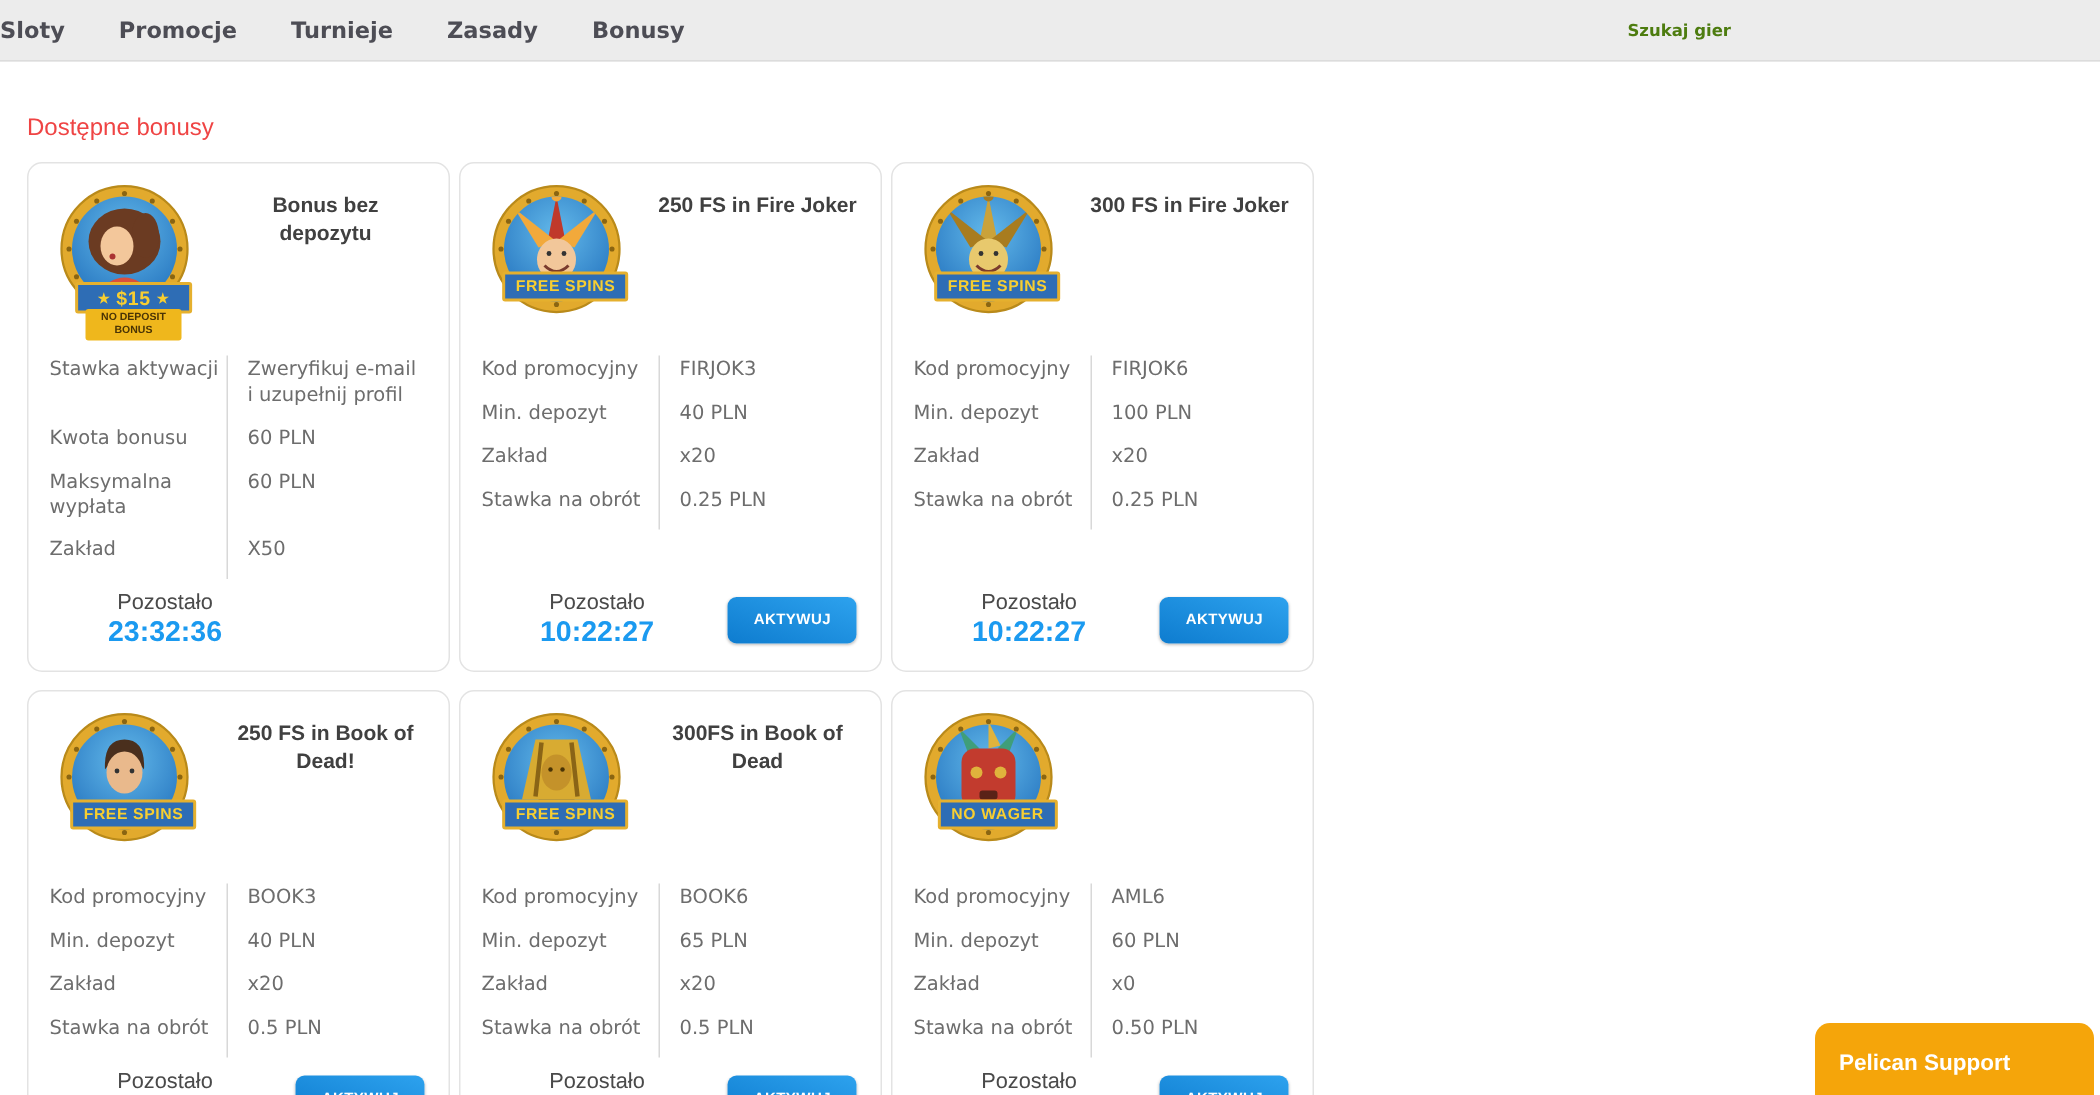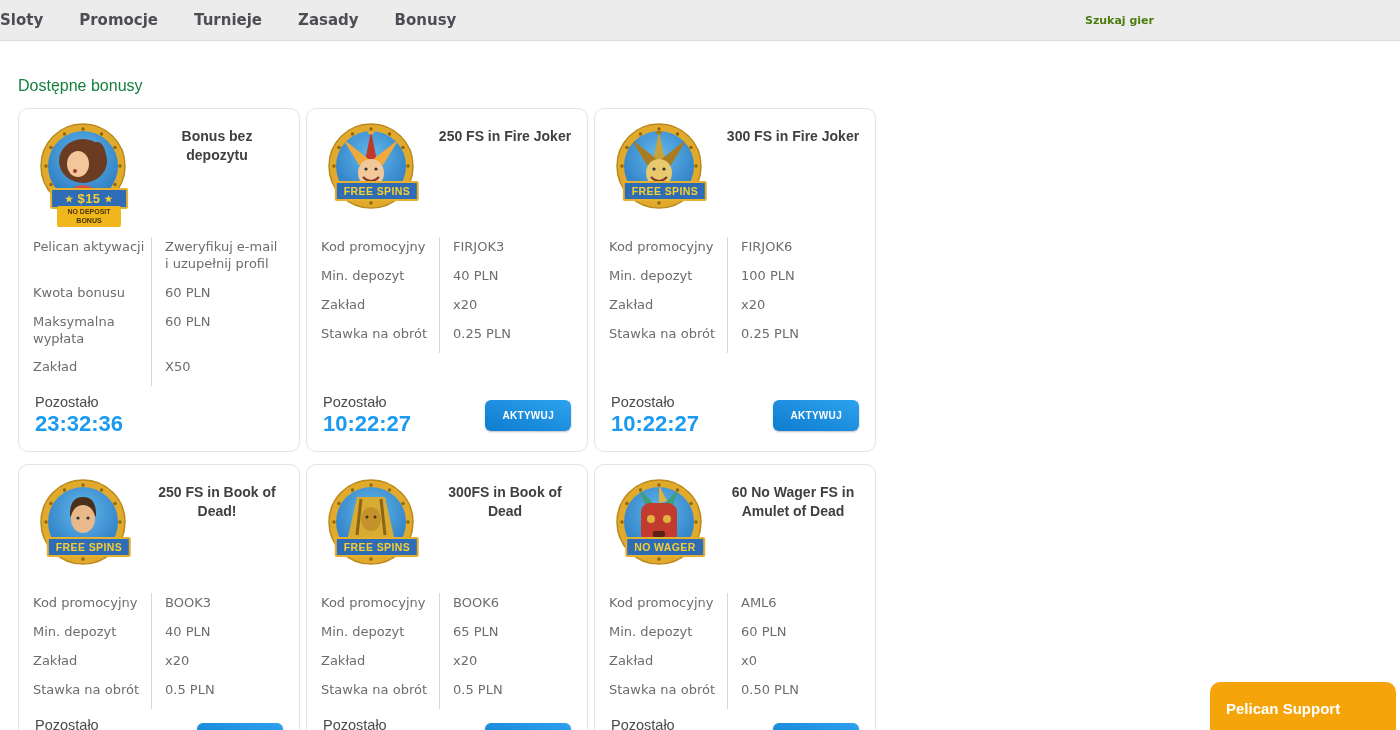--- a/index.html
+++ b/index.html
@@ -16,21 +16,21 @@
               font-weight:bold;font-size:11px;color:#4d7c0f;cursor:pointer;}
 
   
   .layout{display:flex;height:690px;}
   .sidebar{width:277px;box-sizing:border-box;border-right:1px solid #d5d5d5;
            padding-top:30px;flex:none;}
   .side-item{margin:0 19px 7px 22px;height:34px;line-height:34px;padding-left:14px;
              font-size:15px;color:#3a3a3a;letter-spacing:.2px;cursor:pointer;}
   .side-item.active{background:#e4e4e4;}
   .content{flex:1;padding-left:18px;}
-  .heading{font-size:16px;font-weight:500;color:#15803d;margin:36px 0 0 0;}
+  .heading{font-size:16px;font-weight:500;color:#ef4444;margin:36px 0 0 0;}
 
   
   .cards{display:grid;grid-template-columns:repeat(3,282px);gap:12px 6px;margin-top:13px;}
   .card{box-sizing:border-box;background:#fff;border:1px solid #e3e3e3;border-radius:10px;
         padding:12px 12px 12px;display:flex;flex-direction:column;}
   .card-head{display:flex;min-height:108px;}
   .badge{flex:none;width:116px;position:relative;height:104px;}
   .badge-art svg{display:block;}
   .badge-banner{position:absolute;left:50%;transform:translateX(-50%);bottom:24px;
         background:#2e6db5;border:2px solid #e5b02e;color:#f7ce31;white-space:nowrap;
@@ -47,23 +47,23 @@
   .card-table{position:relative;margin:10px 2px 0 2px;}
   .card-table::after{content:'';position:absolute;left:118px;top:-2px;bottom:2px;
         width:1px;background:#d8d8d8;}
   .trow{display:grid;grid-template-columns:118px 1fr;column-gap:14px;margin-bottom:12px;}
   .tlabel,.tvalue{font-family:"DejaVu Sans",sans-serif;font-size:13px;color:#6d6d6d;
         line-height:1.3;}
   .tvalue{padding-left:0;}
 
   .card-foot{margin-top:auto;display:flex;align-items:center;justify-content:space-between;
         padding:6px 2px 2px 4px;}
-  .remaining{width:150px;}
+  .remaining{width:150px;text-align:center;}
   .rem-label{display:block;font-size:14.5px;color:#4a4a4a;}
-  .rem-timer{display:block;font-size:22px;font-weight:bold;color:#1b9af0;margin-top:1px;}
+  .rem-timer{display:block;font-size:19px;font-weight:bold;color:#1b9af0;margin-top:1px;}
   .activate-btn{border:none;cursor:pointer;color:#fff;font-family:"Liberation Sans",sans-serif;
         font-weight:bold;font-size:10px;letter-spacing:.3px;padding:10px 17px;
         border-radius:6px;background:linear-gradient(200deg,#2da2ee,#0e7ccf);
         box-shadow:0 1px 2px rgba(0,0,0,.25);margin-right:2px;}
 
   
   .support-btn{position:absolute;right:4px;bottom:-14px;width:186px;height:62px;
         background:#f5a50a;border-radius:10px;color:#fff;font-weight:bold;font-size:15px;
         box-sizing:border-box;padding:18px 0 0 16px;cursor:pointer;}
 </style>
@@ -120,21 +120,21 @@
           <circle cx="44" cy="50" r="2" fill="#a33"></circle>
                   </g>
   </svg></span>
         <span class="badge-banner"><span class="star">★</span>$15<span class="star">★</span></span>
         <span class="badge-banner2">NO DEPOSIT BONUS</span>
       </div>
       <h2 class="card-title">Bonus bez depozytu</h2>
     </div>
     <div class="card-table">
             <div class="trow">
-    <span class="tlabel">Pelican aktywacji</span>
+    <span class="tlabel">Stawka aktywacji</span>
     <span class="tvalue">Zweryfikuj e-mail i uzupełnij profil</span>
   </div>
             <div class="trow">
     <span class="tlabel">Kwota bonusu</span>
     <span class="tvalue">60 PLN</span>
   </div>
             <div class="trow">
     <span class="tlabel">Maksymalna wypłata</span>
     <span class="tvalue">60 PLN</span>
   </div>
@@ -459,21 +459,20 @@
           <path d="M66 28 L72 12 L58 26 Z" fill="#3f9e7a"></path>
           <rect x="34" y="26" width="36" height="40" rx="9" fill="#c23b2e"></rect>
           <circle cx="44" cy="42" r="4" fill="#e0b33c"></circle>
                     <circle cx="60" cy="42" r="4" fill="#e0b33c"></circle>
           <rect x="46" y="54" width="12" height="6" rx="2" fill="#5a2217"></rect>
                   </g>
   </svg></span>
         <span class="badge-banner">NO WAGER</span>
         
       </div>
-      <h2 class="card-title">60 No Wager FS in Amulet of Dead</h2>
     </div>
     <div class="card-table">
             <div class="trow">
     <span class="tlabel">Kod promocyjny</span>
     <span class="tvalue">AML6</span>
   </div>
             <div class="trow">
     <span class="tlabel">Min. depozyt</span>
     <span class="tvalue">60 PLN</span>
   </div>

